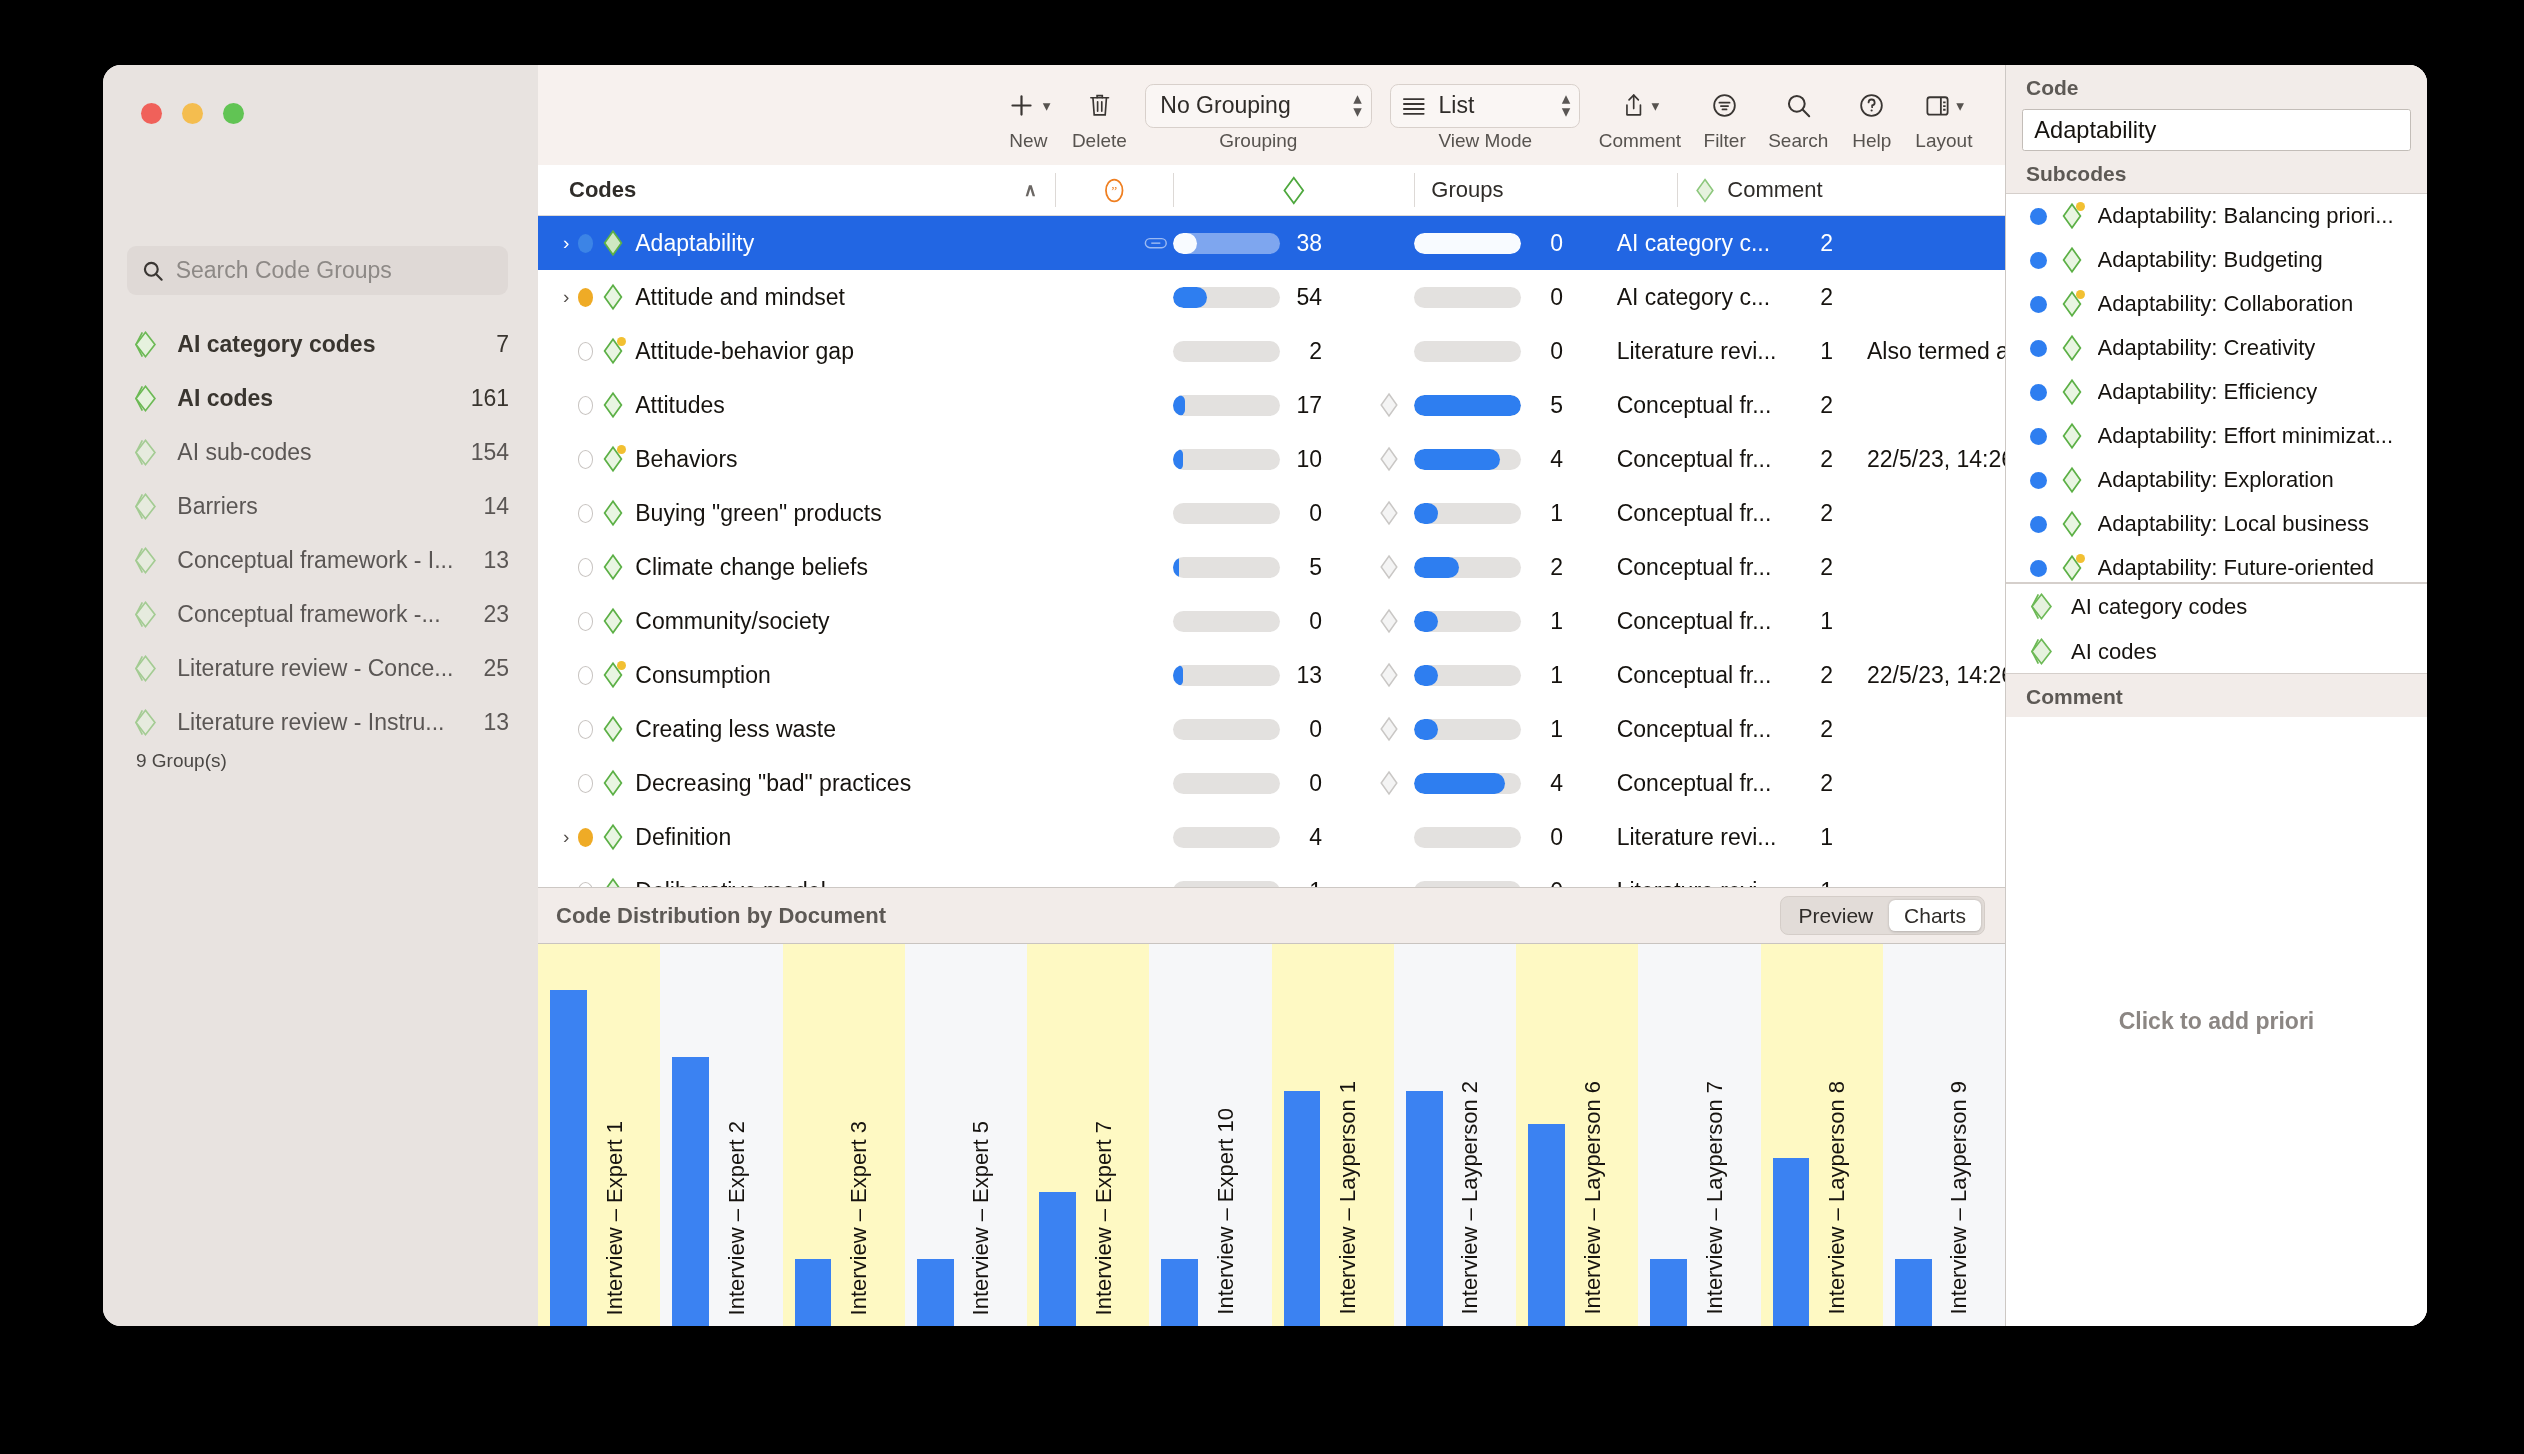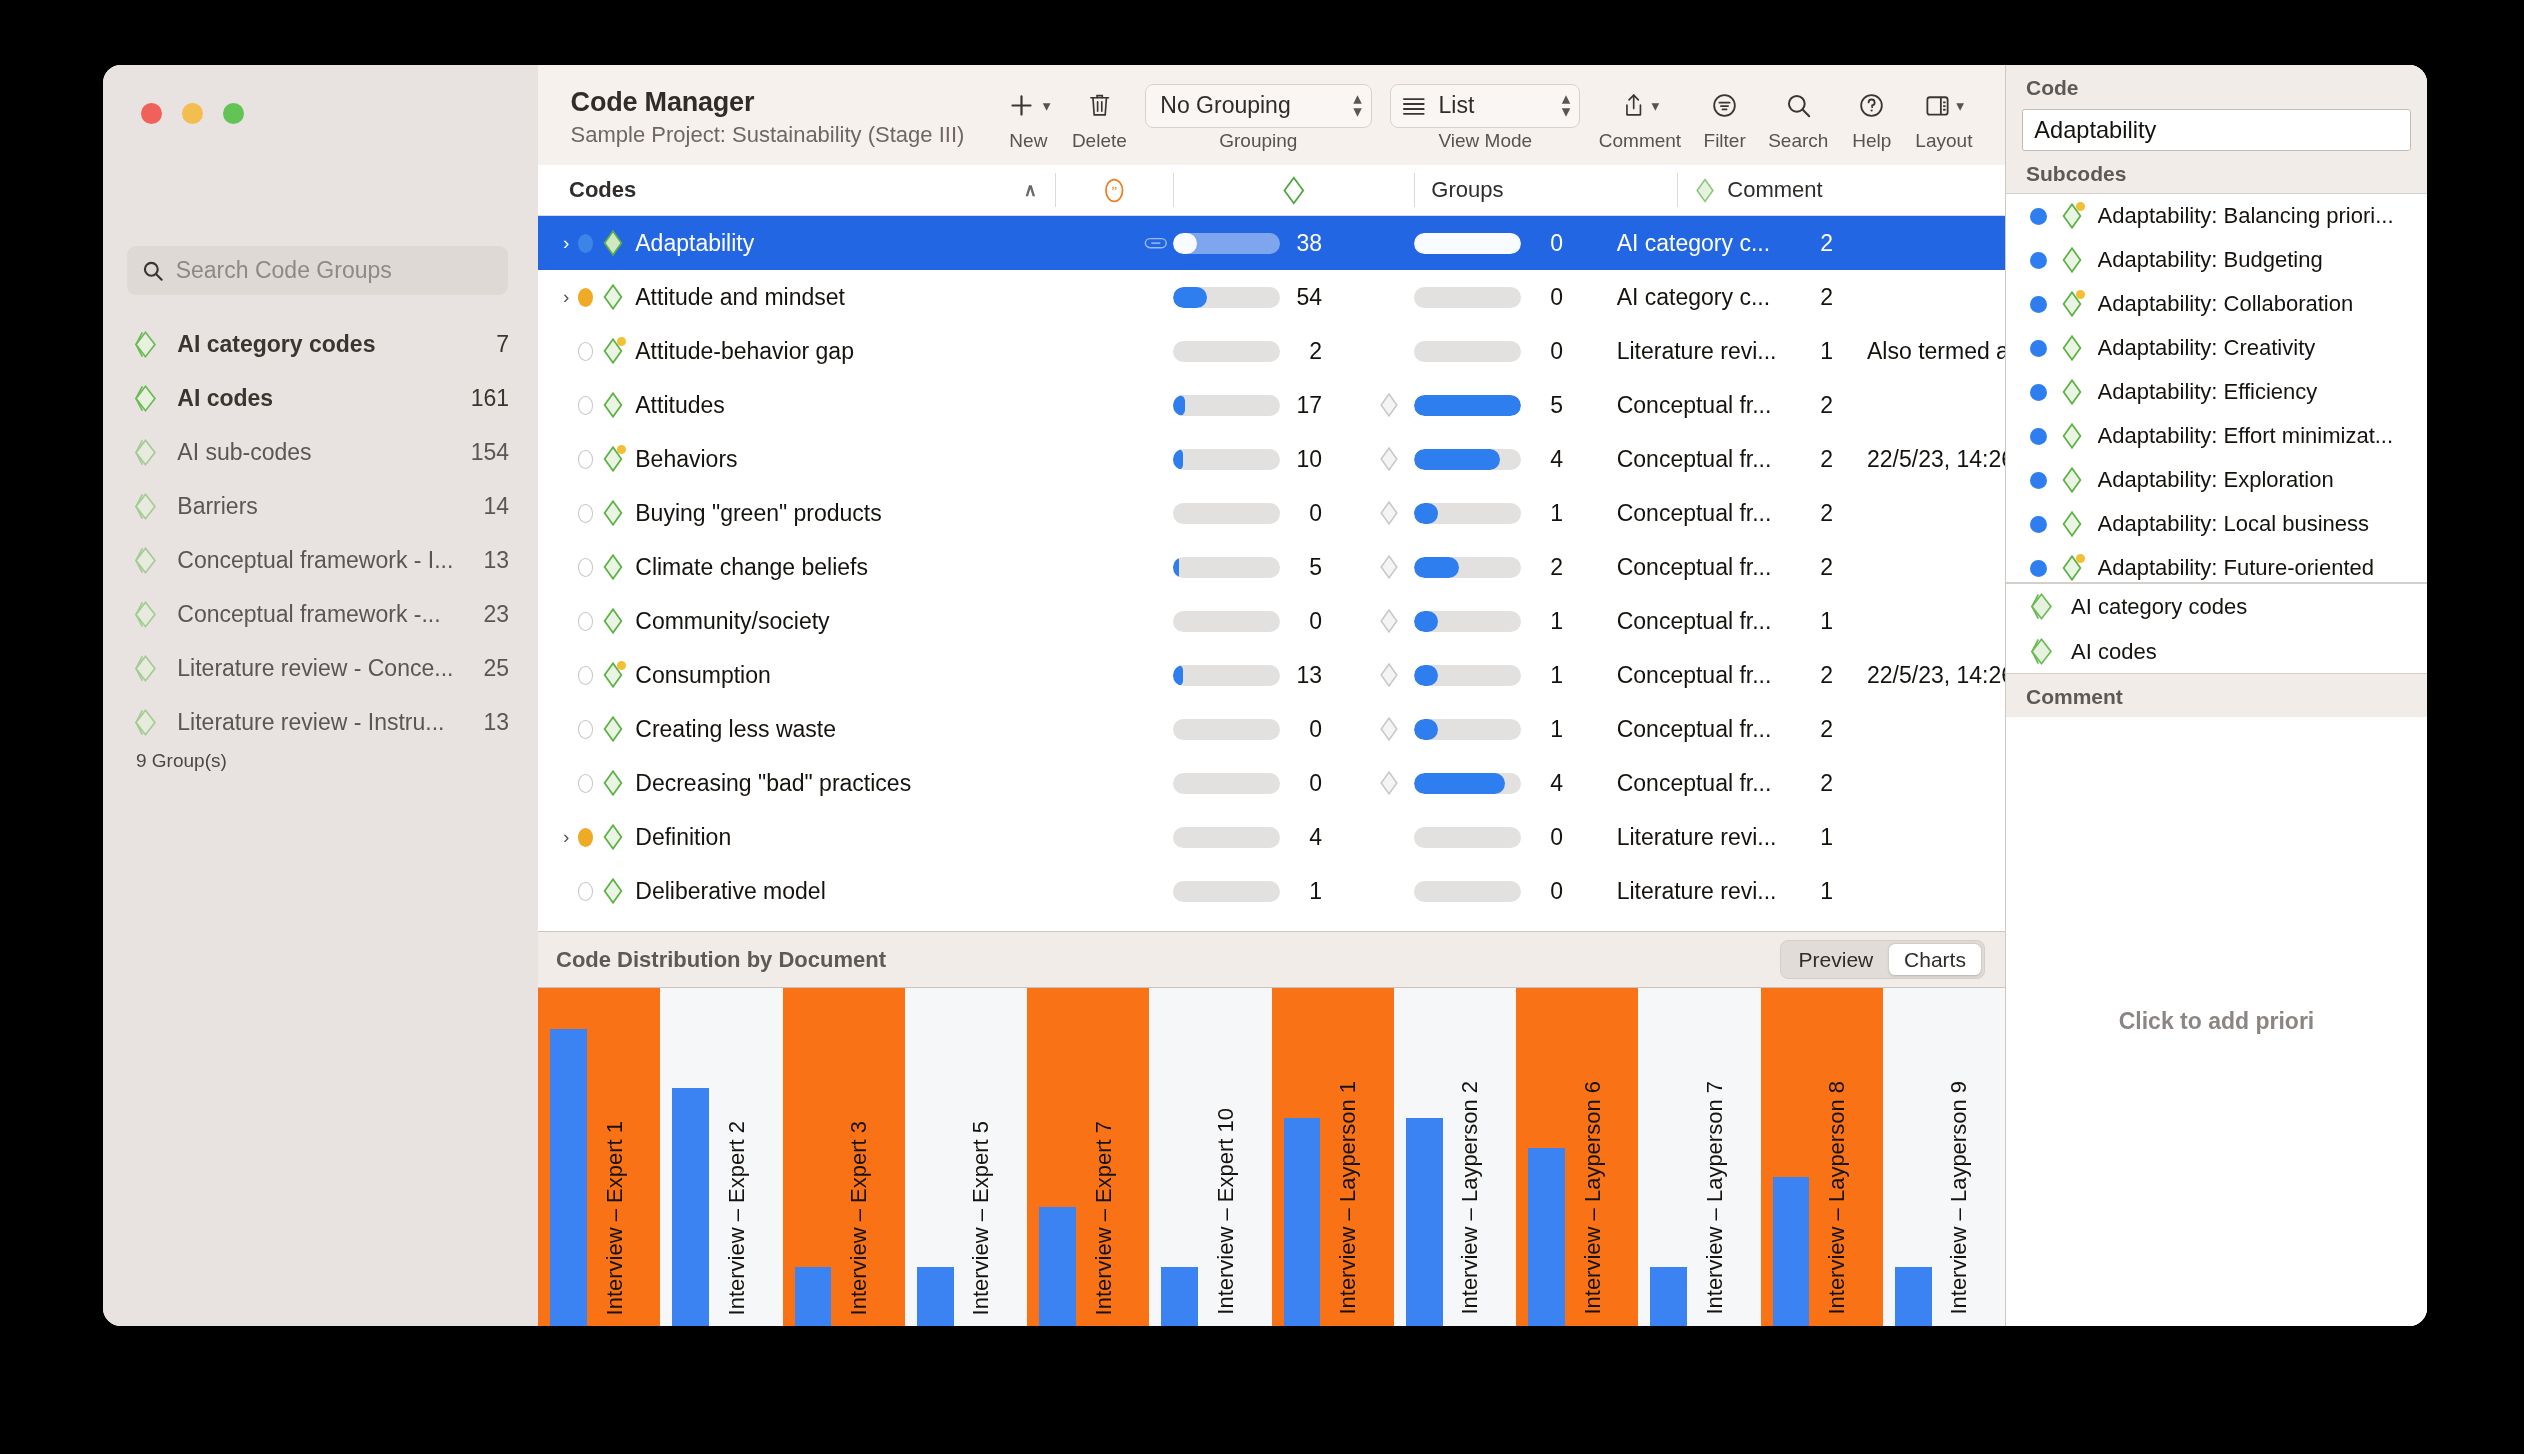--- a/index.html
+++ b/index.html
@@ -196,25 +196,25 @@
     flex: none;
   }
   .row.selected .bar { background: rgba(255,255,255,0.42); }
   .bar > i { display: block; height: 100%; background: #2e7ef0; border-radius: 11px; }
   .row.selected .bar > i { background: rgba(255,255,255,0.95); }
   .num { font-size: 23px; min-width: 31px; text-align: right; }
 
   
   #chart-panel {
     flex: none;
-    height: 395px;
+    height: 439px;
     border-top: 0.9px solid #cdc8c4;
     display: flex;
     flex-direction: column;
-    background: #f97316;
+    background: #fef9c3;
   }
   #chart-head {
     height: 56px;
     background: #f2ece9;
     border-bottom: 0.9px solid #c9c4c0;
     display: flex;
     align-items: center;
     padding: 0 20px 0 18px;
     flex: none;
   }
@@ -452,24 +452,20 @@
           <span class="group-label">Literature review - Instru...</span>
           <span class="group-count">13</span>
         </div>
       </div>
     <div class="group-footer">9 Group(s)</div>
   </div>
 
   <div id="main">
 
     <div id="toolbar">
-      <div class="title-block">
-        <div class="app-title">Code Manager</div>
-        <div class="app-sub">Sample Project: Sustainability (Stage III)</div>
-      </div>
 
       <div class="tb-right">
 
         <div class="tb-item">
           <div class="tb-icon-row">
             <span>
               <svg class="icn" width="31" height="31" viewBox="0 0 24 24" stroke="#3a3633" stroke-width="1.7" stroke-linecap="round">
                 <line x1="12" y1="5" x2="12" y2="19"></line>
                   <line x1="5" y1="12" x2="19" y2="12"></line>
               </svg>

